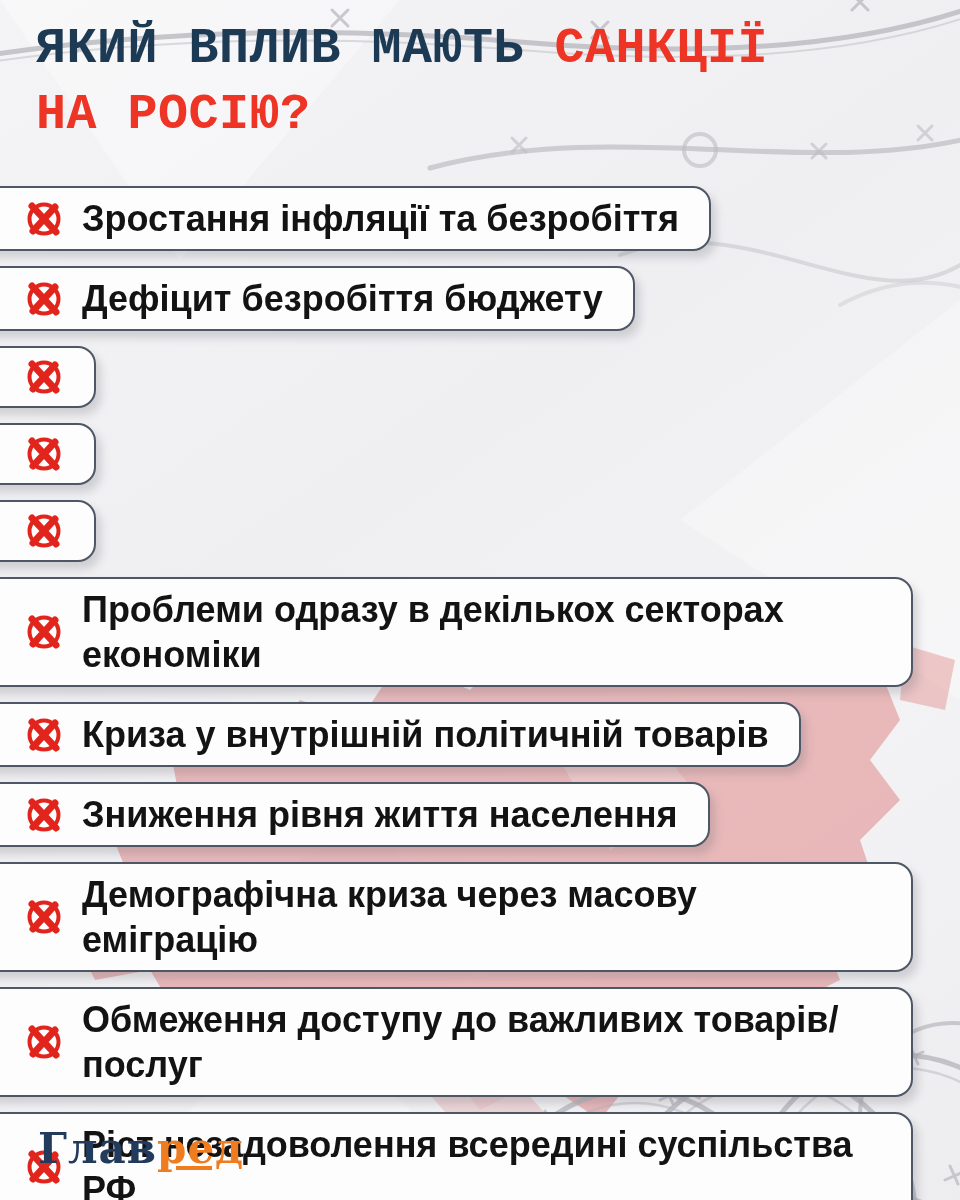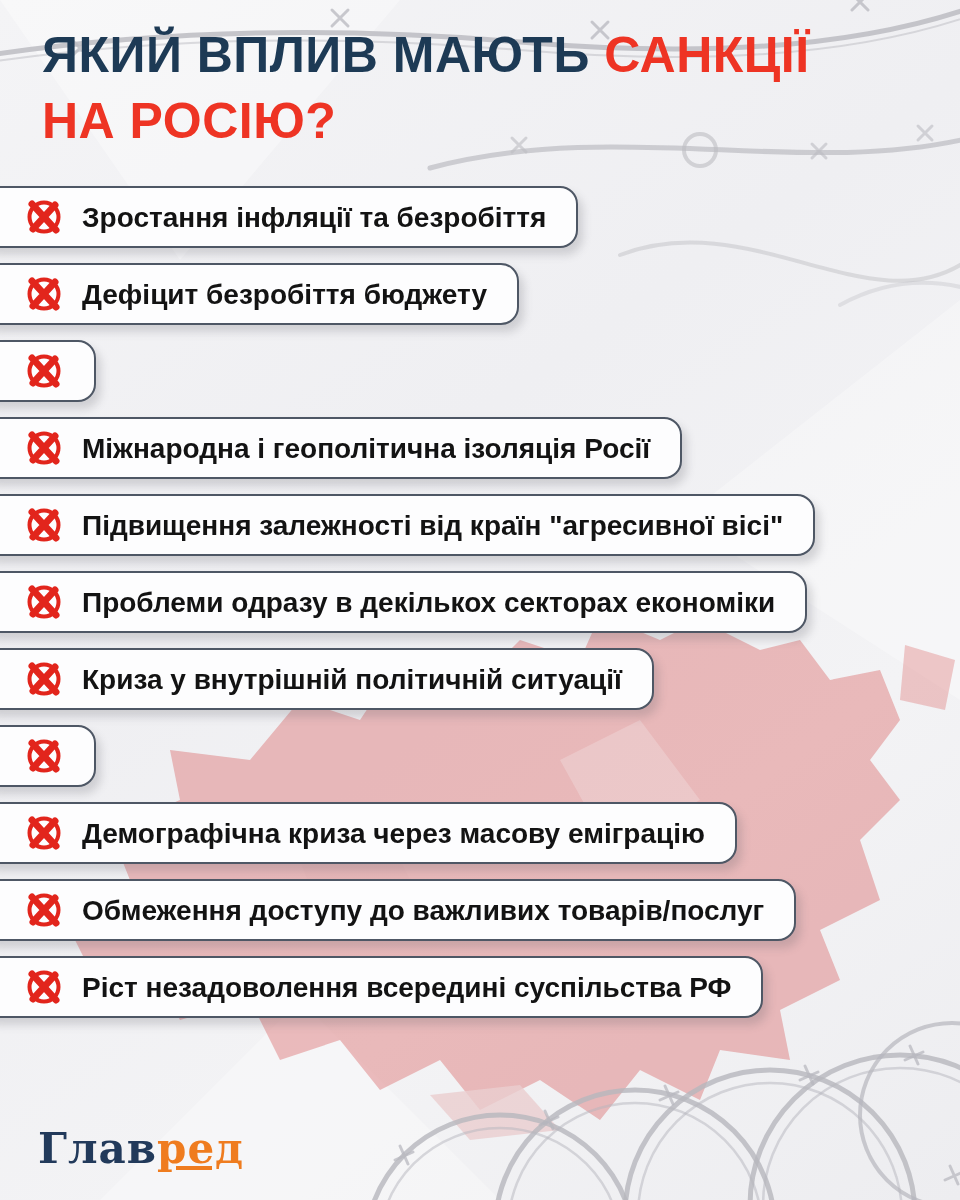--- a/index.html
+++ b/index.html
@@ -5,41 +5,41 @@
   html,body{margin:0;padding:0;background:#e8e8ea;}
   .canvas{
     position:relative;width:960px;height:1200px;overflow:hidden;
     background:linear-gradient(145deg,#f4f4f6 0%,#efeff2 40%,#f3f3f5 70%,#ededf0 100%);
     font-family:"Liberation Sans",sans-serif;
   }
   .bg{position:absolute;inset:0;z-index:0;}
   
   .title{
     position:absolute;left:36px;top:16px;z-index:2;
-    font-size:50px;font-weight:bold;letter-spacing:.5px;line-height:1.32;margin:6px;
+    font-size:50px;font-weight:bold;letter-spacing:.5px;line-height:1.32;margin:0;font-family:Liberation Mono, monospace;
   }
   .title .line{display:block;white-space:nowrap;}
   .navy{color:#1d3a55;}
   .red{color:#ee3424;}
   
   .items{
     position:absolute;left:-22px;top:186px;z-index:2;
     display:flex;flex-direction:column;align-items:flex-start;gap:15px;
   }
   .item{
     display:flex;align-items:center;gap:18px;
     width:fit-content;max-width:935px;min-height:62px;box-sizing:border-box;
     padding:8px 30px 8px 44px;
     background:#fdfdfe;border:2px solid #4e5765;border-radius:18px;
     box-shadow:5px 7px 9px rgba(90,90,100,.22);
   }
   .item:nth-child(3){max-width:742px;}
   .item .icon{flex:0 0 auto;width:40px;height:40px;display:block;}
   .item .label{
-    font-size:28px;font-weight:bold;color:#131313;line-height:1.25;
+    font-size:36px;font-weight:bold;color:#131313;line-height:1.25;
   }
   
   .logo{
     position:absolute;left:38px;top:1124px;z-index:2;
     font-family:"DejaVu Serif",serif;font-weight:bold;font-size:42px;letter-spacing:1px;
   }
   .logo .dark{color:#223a5b;text-align:center;}
   .logo .orange{color:#ef7c1f;text-decoration:underline;}
 </style>
 </head>
@@ -136,52 +136,51 @@
           <circle cx="20" cy="20" r="14.5" fill="none" stroke="#e2251c" stroke-width="4"></circle>
           <path d="M8,7 L32,33 M31,8 L9,32" fill="none" stroke="#e2251c" stroke-width="7" stroke-linecap="round"></path>
         </svg>
     </div>
 
     <div class="item">
       <svg class="icon" viewBox="0 0 40 40">
           <circle cx="20" cy="20" r="14.5" fill="none" stroke="#e2251c" stroke-width="4"></circle>
           <path d="M8,7 L32,33 M31,8 L9,32" fill="none" stroke="#e2251c" stroke-width="7" stroke-linecap="round"></path>
         </svg>
-      <span class="label">Міжнародна і геополітична ізоляція Росії</span>
-    </div>
-
-    <div class="item">
-      <svg class="icon" viewBox="0 0 40 40">
-          <circle cx="20" cy="20" r="14.5" fill="none" stroke="#e2251c" stroke-width="4"></circle>
-          <path d="M8,7 L32,33 M31,8 L9,32" fill="none" stroke="#e2251c" stroke-width="7" stroke-linecap="round"></path>
-        </svg>
-      <span class="label">Підвищення залежності від країн "агресивної вісі"</span>
+    </div>
+
+    <div class="item">
+      <svg class="icon" viewBox="0 0 40 40">
+          <circle cx="20" cy="20" r="14.5" fill="none" stroke="#e2251c" stroke-width="4"></circle>
+          <path d="M8,7 L32,33 M31,8 L9,32" fill="none" stroke="#e2251c" stroke-width="7" stroke-linecap="round"></path>
+        </svg>
     </div>
 
     <div class="item">
       <svg class="icon" viewBox="0 0 40 40">
           <circle cx="20" cy="20" r="14.5" fill="none" stroke="#e2251c" stroke-width="4"></circle>
           <path d="M8,7 L32,33 M31,8 L9,32" fill="none" stroke="#e2251c" stroke-width="7" stroke-linecap="round"></path>
         </svg>
       <span class="label">Проблеми одразу в декількох секторах економіки</span>
     </div>
 
     <div class="item">
       <svg class="icon" viewBox="0 0 40 40">
           <circle cx="20" cy="20" r="14.5" fill="none" stroke="#e2251c" stroke-width="4"></circle>
           <path d="M8,7 L32,33 M31,8 L9,32" fill="none" stroke="#e2251c" stroke-width="7" stroke-linecap="round"></path>
         </svg>
-      <span class="label">Криза у внутрішній політичній ситуації</span>
-    </div>
-
-    <div class="item">
-      <svg class="icon" viewBox="0 0 40 40">
-          <circle cx="20" cy="20" r="14.5" fill="none" stroke="#e2251c" stroke-width="4"></circle>
-          <path d="M8,7 L32,33 M31,8 L9,32" fill="none" stroke="#e2251c" stroke-width="7" stroke-linecap="round"></path>
-        </svg>
+      <span class="label">Криза у внутрішній політичній товарів</span>
+    </div>
+
+    <div class="item">
+      <svg class="icon" viewBox="0 0 40 40">
+          <circle cx="20" cy="20" r="14.5" fill="none" stroke="#e2251c" stroke-width="4"></circle>
+          <path d="M8,7 L32,33 M31,8 L9,32" fill="none" stroke="#e2251c" stroke-width="7" stroke-linecap="round"></path>
+        </svg>
+      <span class="label">Зниження рівня життя населення</span>
     </div>
 
     <div class="item">
       <svg class="icon" viewBox="0 0 40 40">
           <circle cx="20" cy="20" r="14.5" fill="none" stroke="#e2251c" stroke-width="4"></circle>
           <path d="M8,7 L32,33 M31,8 L9,32" fill="none" stroke="#e2251c" stroke-width="7" stroke-linecap="round"></path>
         </svg>
       <span class="label">Демографічна криза через масову еміграцію</span>
     </div>
 

